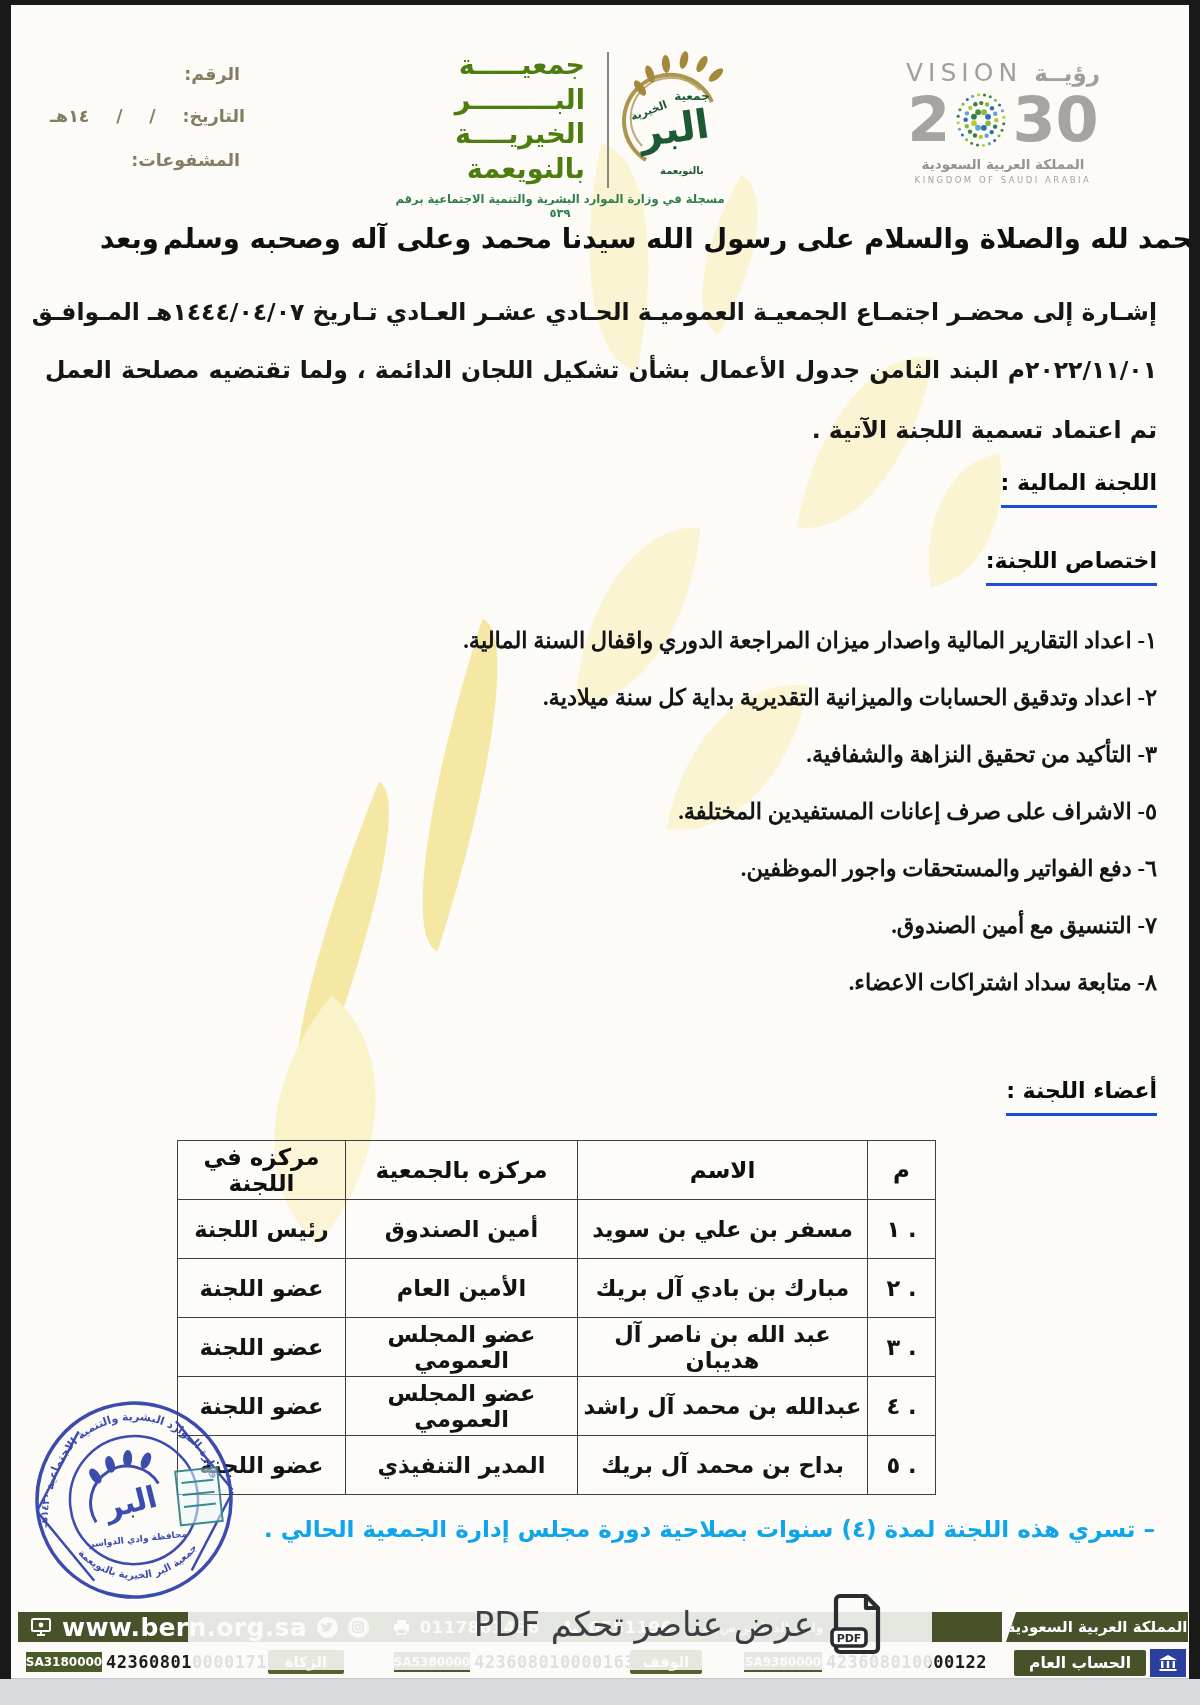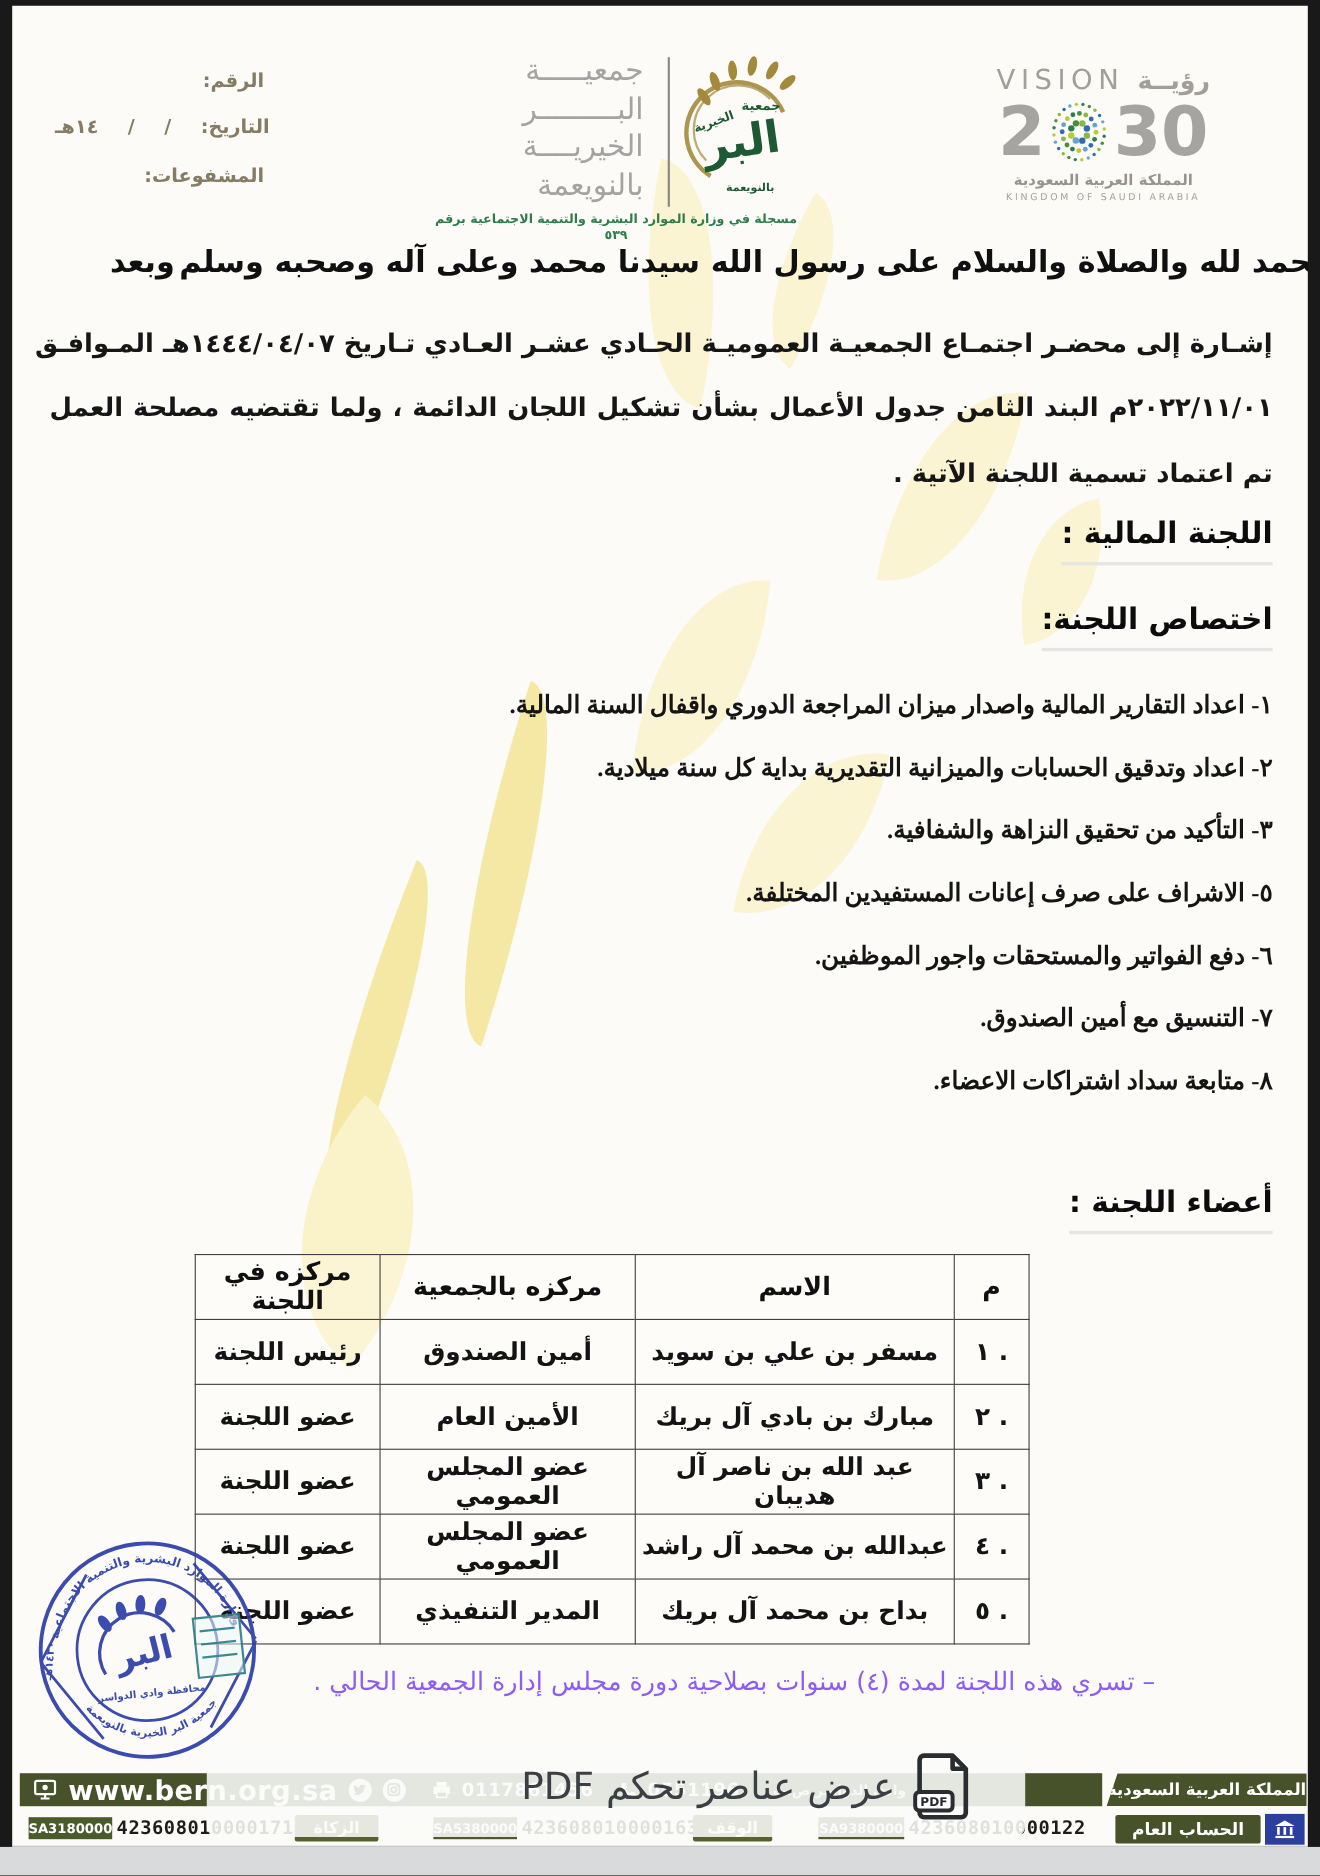--- a/index.html
+++ b/index.html
@@ -3,40 +3,40 @@
 <meta charset="utf-8">
 <style>
   html,body{margin:0;padding:0;background:#141414;font-family:"DejaVu Sans",sans-serif;}
   #stage{position:relative;width:1200px;height:1705px;overflow:hidden;background:#141414;}
   .page{position:absolute;left:11px;top:5px;width:1178px;height:1674px;background:#fcfbf7;}
   .abs{position:absolute;}
   .leaf{position:absolute;border-radius:0 100% 0 100%;z-index:1;}
   .txt{z-index:3;color:#141414;}
   
   .fieldrow{color:#857c63;font-size:17.5px;font-weight:600;direction:rtl;text-align:right;}
-  .orglines{font-size:27px;font-weight:400;color:#a3a3a3;line-height:34.5px;text-align:right;direction:rtl;}
+  .orglines{font-size:27px;font-weight:700;color:#4d7c0f;line-height:34.5px;text-align:right;direction:rtl;}
   .reg{font-size:11.5px;font-weight:700;color:#2f7c4c;text-align:center;direction:rtl;}
   .v-row1{display:flex;direction:rtl;justify-content:center;align-items:baseline;gap:12px;color:#a29f9a;}
   .v-ar{font-size:23px;font-weight:700;}
   .v-en{font-size:25px;letter-spacing:5px;font-weight:400;}
   .v-year{display:flex;direction:ltr;justify-content:center;align-items:center;gap:2px;color:#a5a4a0;font-size:62px;font-weight:700;line-height:60px;}
   .v-c1{font-size:13.5px;font-weight:700;color:#97948f;text-align:center;margin-top:3px;}
   .v-c2{font-size:8.5px;color:#a5a29d;letter-spacing:2.5px;text-align:center;margin-top:3px;}
   
   .opening{direction:rtl;display:flex;justify-content:space-between;font-size:27.5px;font-weight:800;color:#101010;padding-left:55px;}
   .para{direction:rtl;font-size:23.5px;font-weight:700;color:#161616;text-align:justify;text-align-last:justify;white-space:nowrap;}
   .para3{direction:rtl;font-size:23.5px;font-weight:700;color:#161616;text-align:right;}
   .sechead{direction:rtl;text-align:right;}
-  .sechead span{display:inline-block;font-size:27px;font-weight:800;color:#0c0c0c;border-bottom:3px solid #e5e5e5;padding-bottom:10px;}
+  .sechead span{display:inline-block;font-size:22px;font-weight:800;color:#0c0c0c;border-bottom:3px solid #1d4ed8;padding-bottom:10px;}
   .duties{direction:rtl;font-size:22.5px;font-weight:700;color:#151515;line-height:57px;text-align:right;}
   table.members{border-collapse:collapse;direction:rtl;table-layout:fixed;background:rgba(255,255,255,0.25);}
   table.members td,table.members th{border:1.6px solid #3f3f3f;text-align:center;vertical-align:middle;height:58px;padding:0 4px;}
   table.members th{font-size:23px;font-weight:800;color:#101010;}
   table.members td{font-size:22.5px;font-weight:700;color:#141414;}
-  .footnote{direction:rtl;font-size:23px;font-weight:400;color:#8b5cf6;text-align:center;}
+  .footnote{direction:rtl;font-size:23px;font-weight:700;color:#0ea5e9;text-align:right;}
   
   .bar{position:absolute;display:flex;align-items:center;gap:10px;background:#47522b;color:#fff;padding:0 12px;z-index:6;}
   .bar .site{font-size:25px;font-weight:700;letter-spacing:.3px;}
   .cicon{width:21px;height:21px;border-radius:50%;background:#f2f2ee;display:flex;align-items:center;justify-content:center;flex:0 0 auto;}
   .num{font-size:16.5px;font-weight:600;letter-spacing:.5px;}
   .addr{font-size:12.5px;opacity:.85;font-weight:600;}
   .country{position:absolute;background:#47522b;color:#fff;display:flex;align-items:center;justify-content:center;font-size:15px;font-weight:700;clip-path:polygon(10px 0,100% 0,100% 100%,0 100%);z-index:6;}
   .iban{position:absolute;background:#4b5a2a;color:#fff;font-size:12px;font-weight:700;display:flex;align-items:center;justify-content:center;z-index:6;}
   .acctnum{position:absolute;font-size:17px;font-weight:800;color:#1d1d1d;letter-spacing:.5px;z-index:6;font-family:"DejaVu Sans Mono","DejaVu Sans",monospace;}
   .acctlabel{position:absolute;background:#55622f;color:#fff;font-weight:700;display:flex;align-items:center;justify-content:center;border-radius:2px;z-index:6;}

